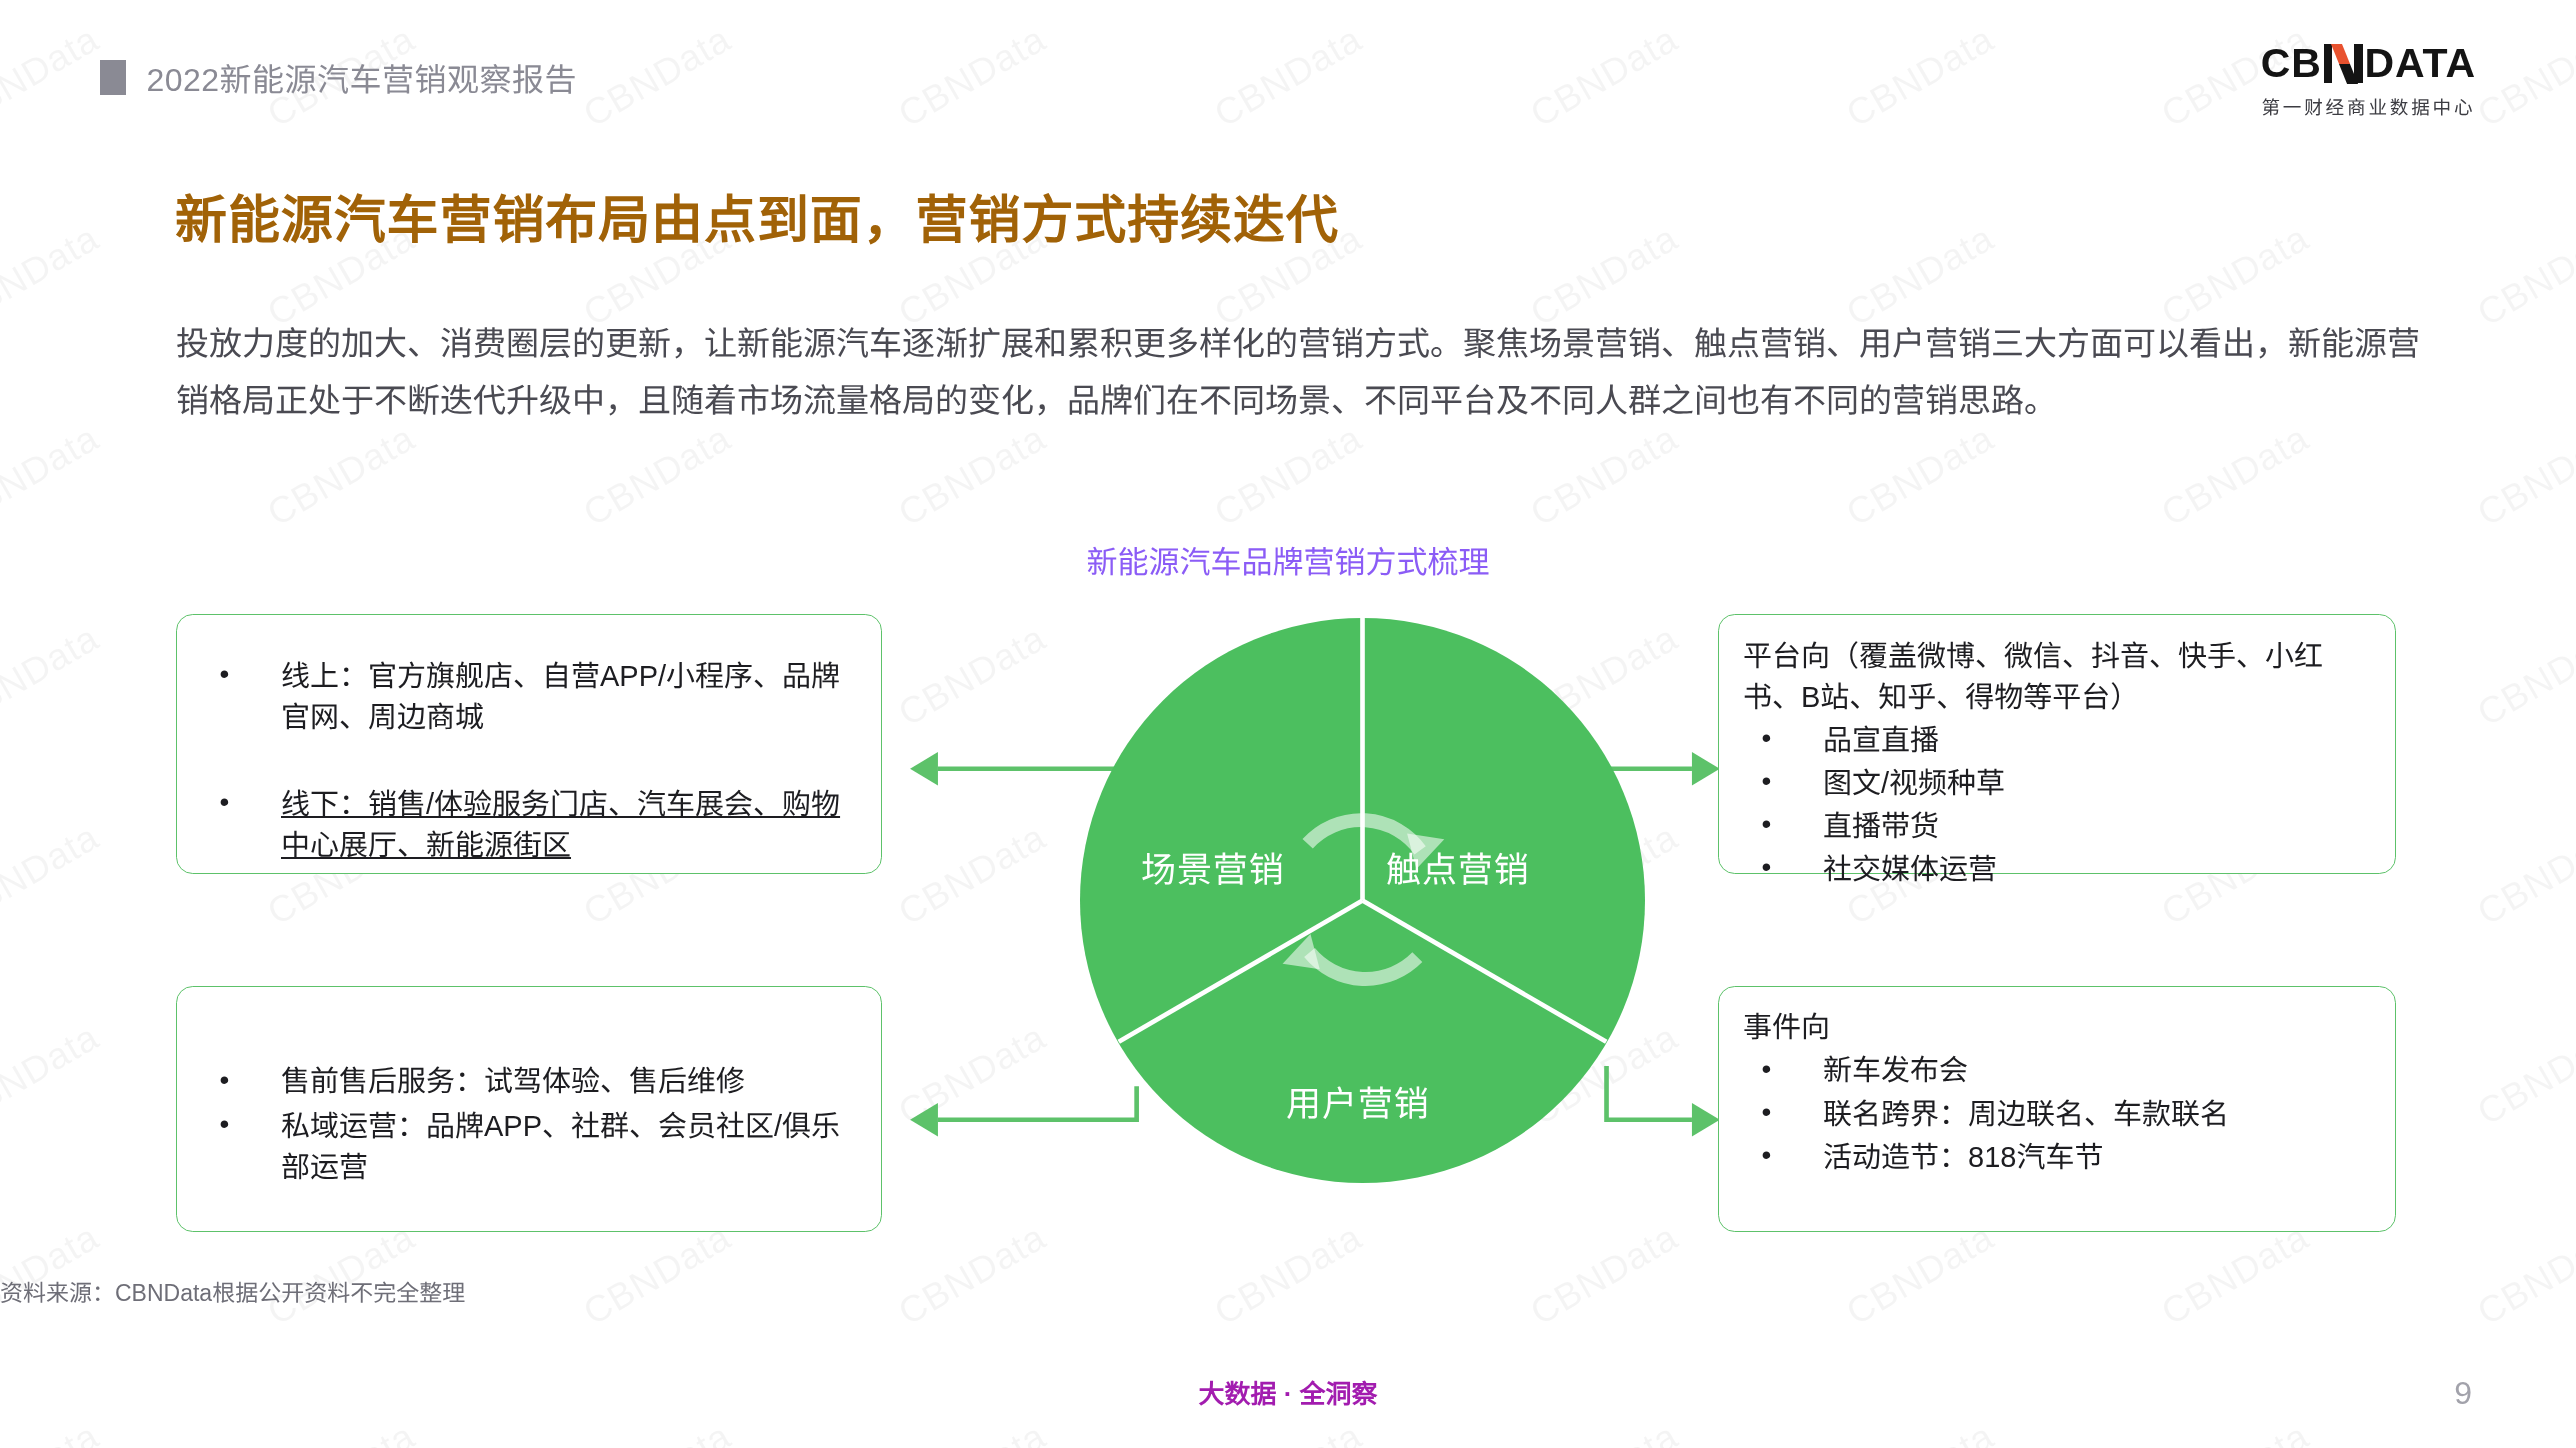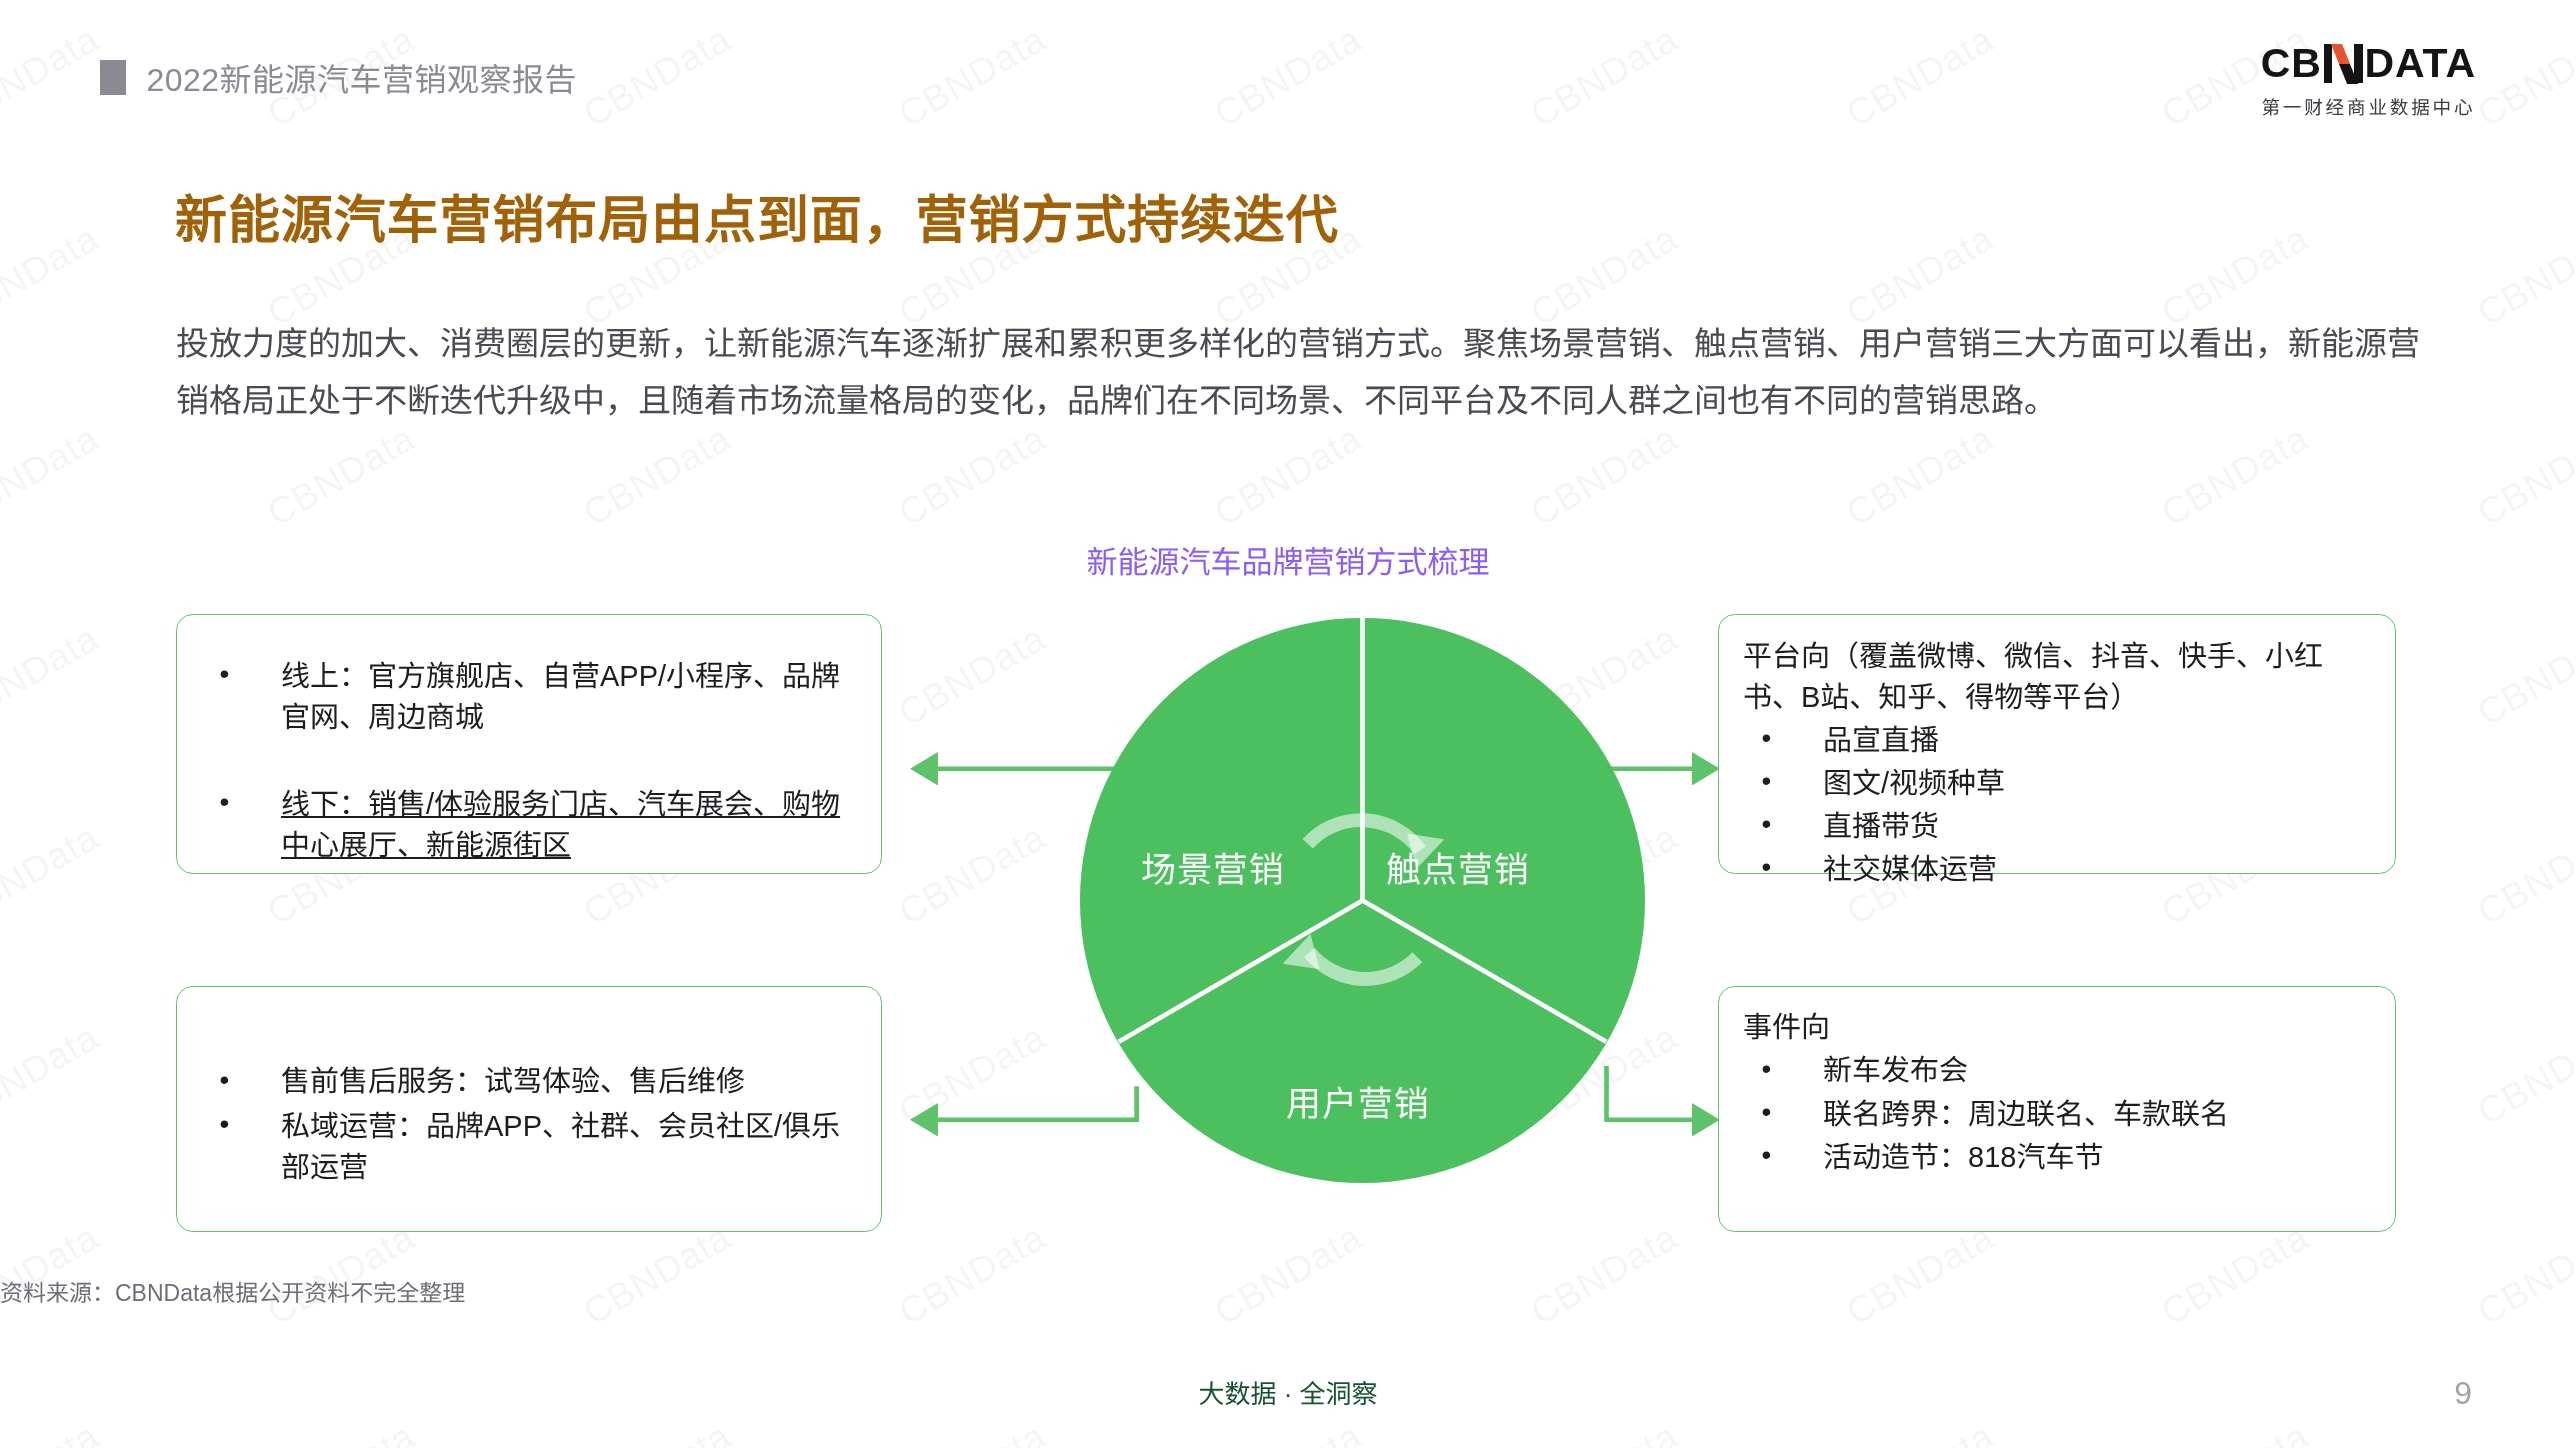--- a/index.html
+++ b/index.html
@@ -247,22 +247,23 @@
     color: #6e6e77;
     z-index: 20;
   }
   .footer-slogan {
     position: absolute;
     bottom: 39px;
     left: 0;
     width: 2576px;
     text-align: center;
     font-size: 26px;
-    color: #14532d;
-    z-index: 20;
+    color: #a21caf;
+    z-index: 20;
+    font-weight: bold;
   }
   .page-number {
     position: absolute;
     bottom: 37px;
     right: 104px;
     font-size: 32px;
     color: #a2a2ab;
     z-index: 20;
   }
 </style>

